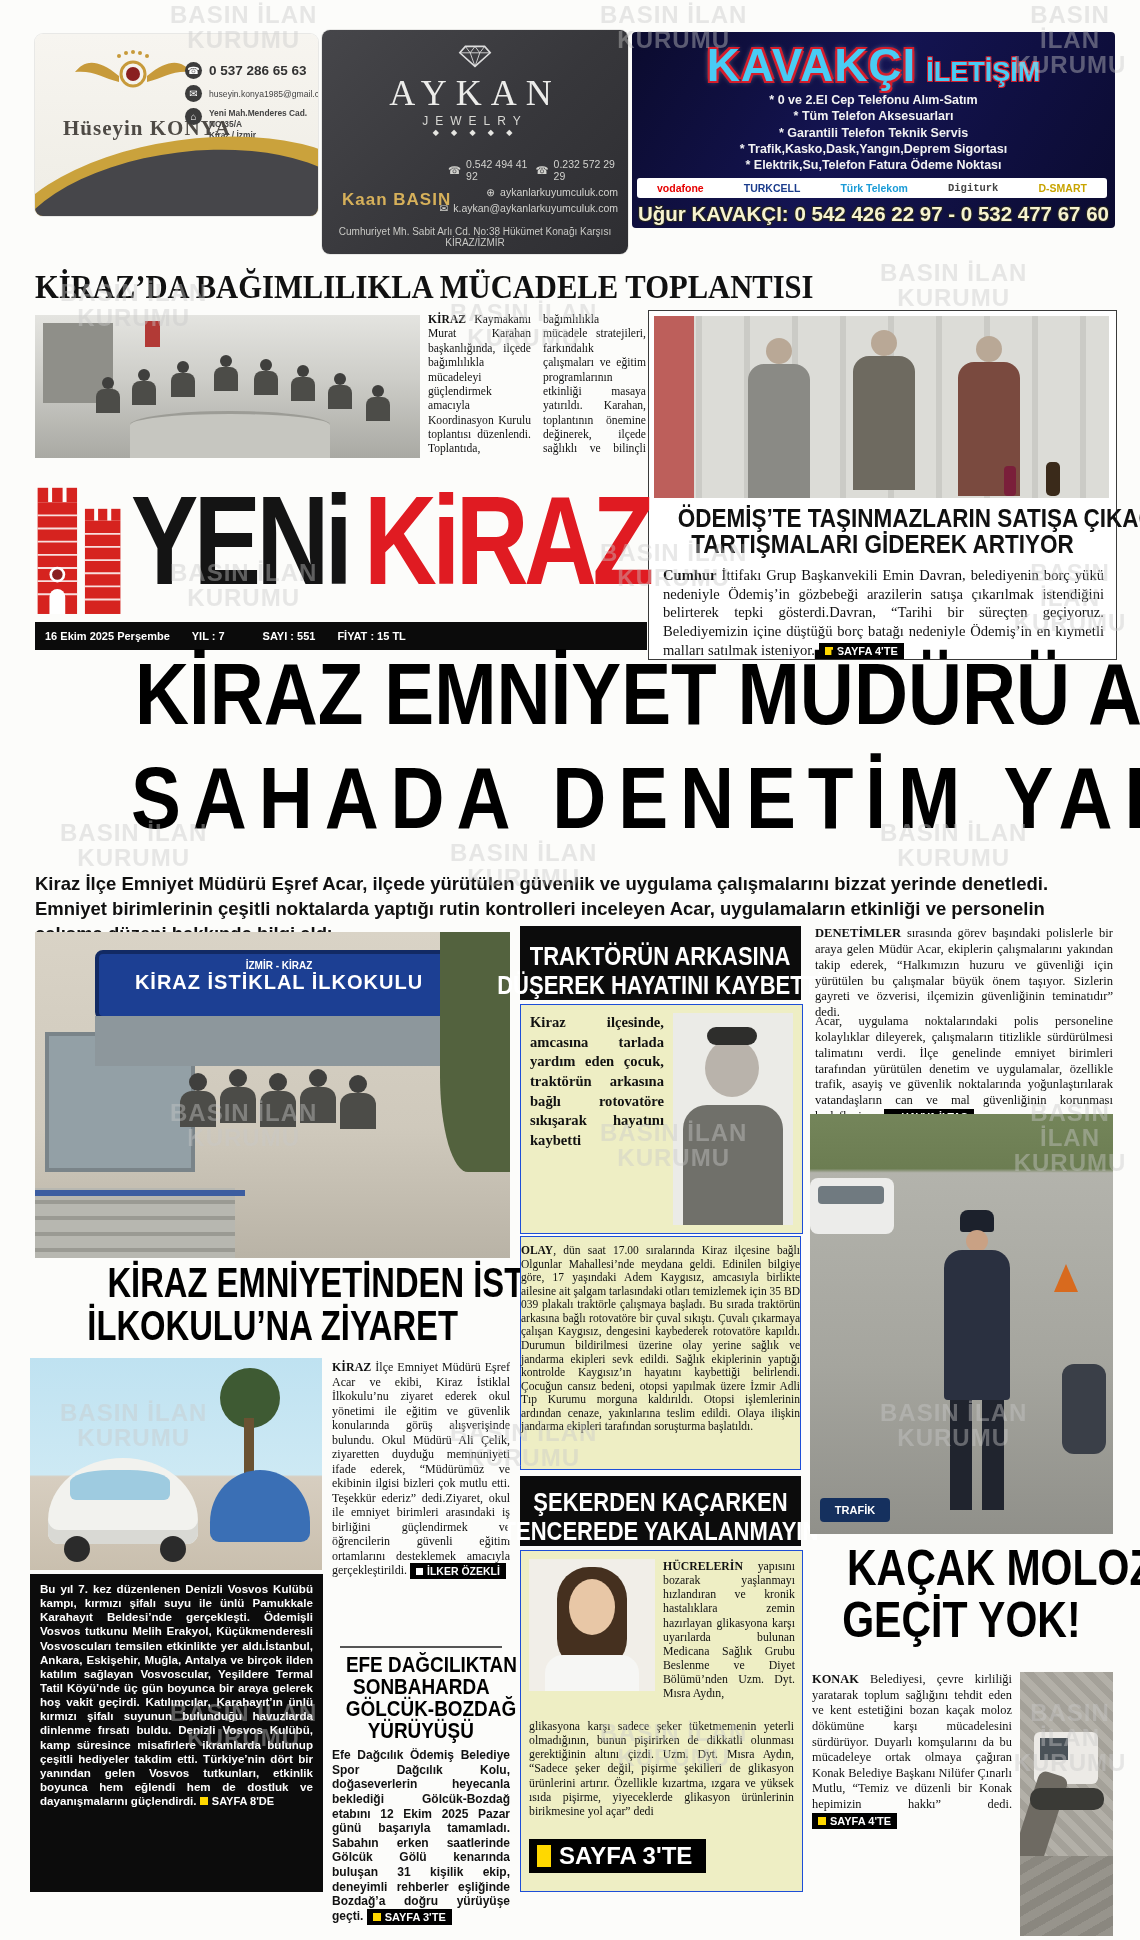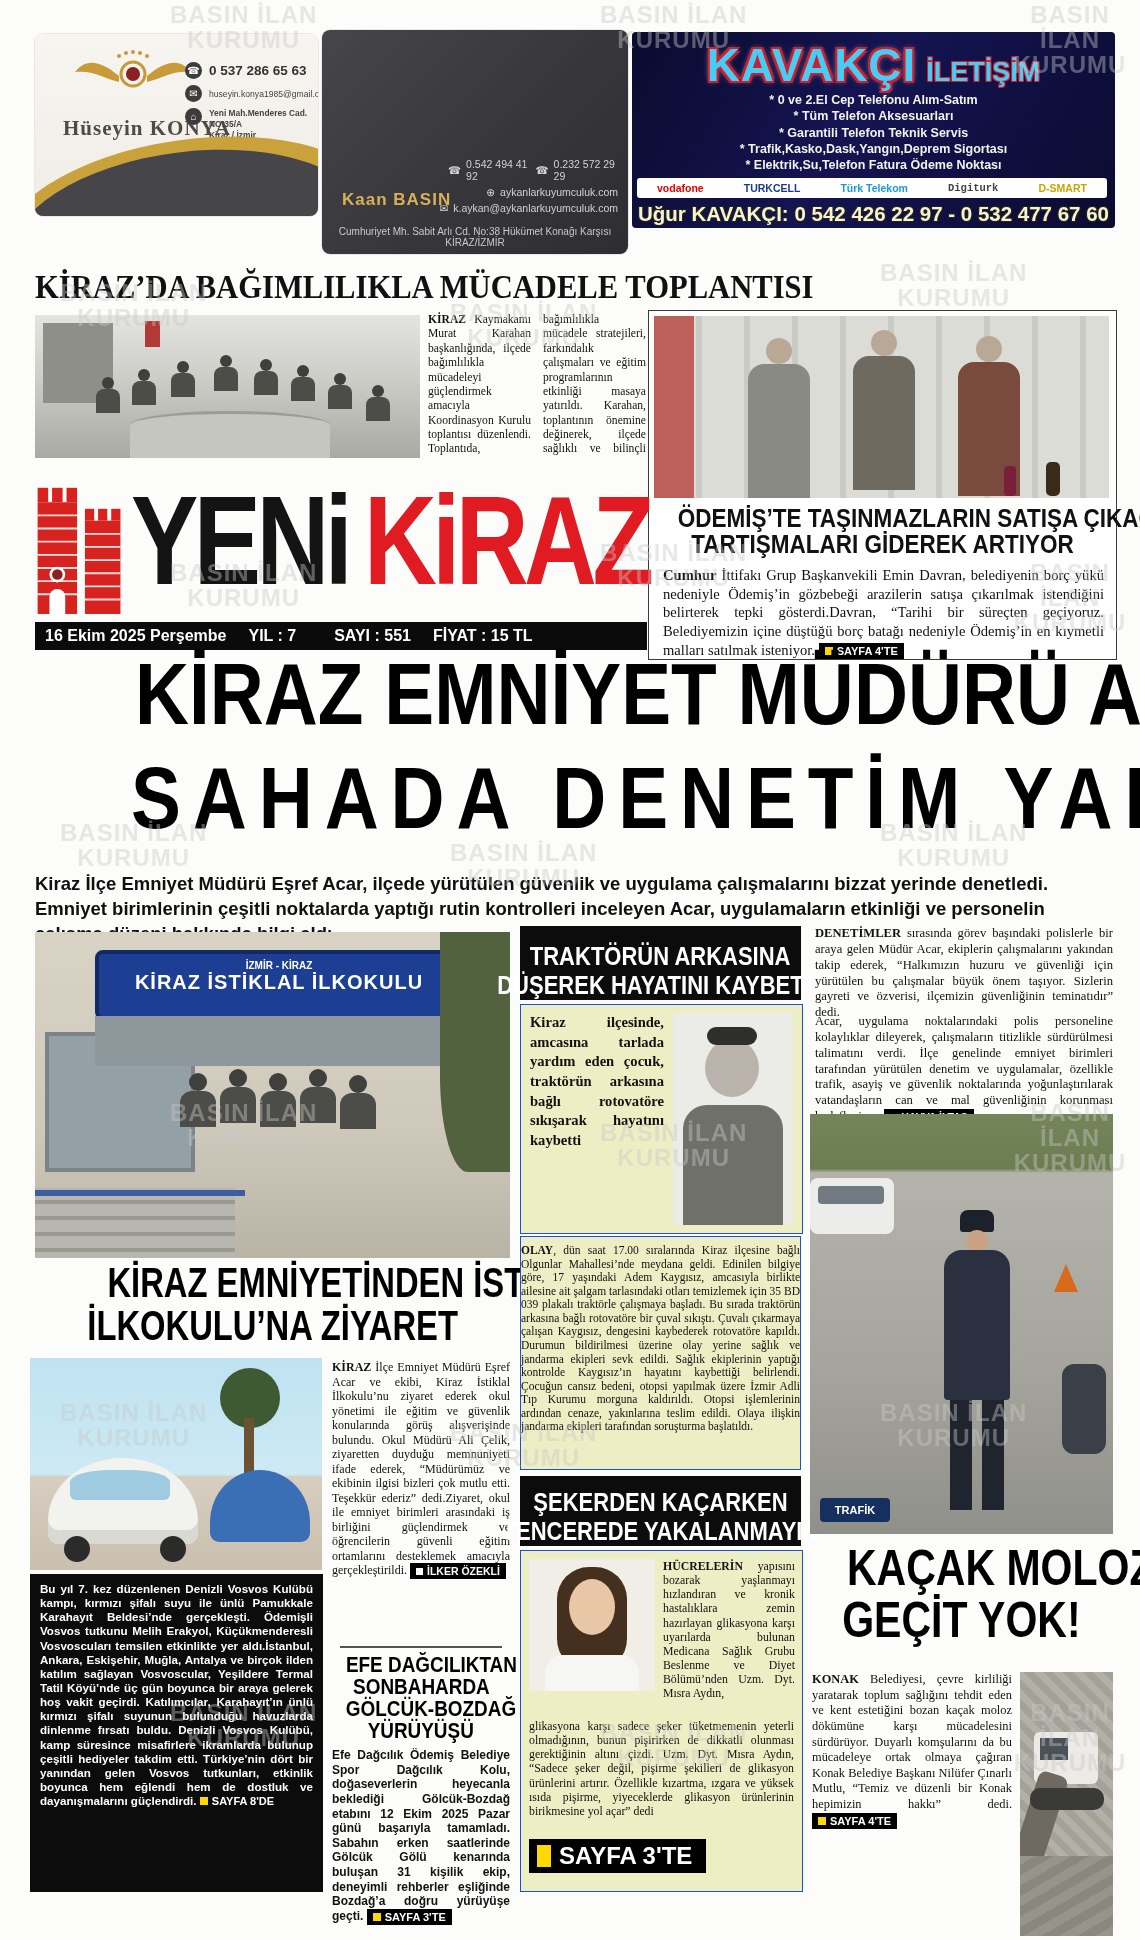--- a/index.html
+++ b/index.html
@@ -105,20 +105,29 @@
         <span style="font-size:8.4px;font-weight:700;color:#444;line-height:1.3;">
           <span>Yeni Mah.Menderes Cad. NO:35/A</span><br>
           <span>Kiraz / İzmir</span></span>
         </div>
     </div>
     <div class="swooshg"></div>
     <div class="swoosh"></div>
   </div>
 
   <div class="abs card aykan" style="left:322px;top:30px;width:306px;height:224px;">
+    <div style="text-align:center;padding-top:14px;">
+      <svg width="34" height="24" viewBox="0 0 40 30">
+        <path d="M8 3 h24 l7 8 -19 17 -19 -17 z" fill="none" stroke="#ddd" stroke-width="2"></path>
+        <path d="M8 3 l6 8 6 -8 6 8 6 -8 M1 11 h38 M14 11 l6 17 6 -17" stroke="#ddd" stroke-width="1.1" fill="none"></path>
+      </svg>
+      <div class="brand">AYKAN</div>
+      <div class="tag">JEWELRY</div>
+      <div class="stars">◆ ◆ ◆ ◆ ◆</div>
+    </div>
     <div class="abs kaan" style="left:20px;top:160px;">Kaan BASIN</div>
     <div class="abs" style="right:10px;top:128px;width:170px;">
       <div class="crow">
           <span>☎</span>
         <span>0.542 494 41 92</span>
         <span>☎</span>
         <span>0.232 572 29 29</span>
         </div>
       <div class="crow">
           <span>⊕</span>
@@ -218,21 +227,21 @@
         <path d="M38 47 H65 M38 57 H65 M38 67 H65 M38 77 H65 M38 87 H65 M38 97 H65"></path>
       </g>
       <path d="M11 108 v-13 a6 6 0 0 1 12 0 v13 z" fill="#fff"></path>
       <circle cx="17" cy="78" r="6" fill="#fff"></circle>
         <circle cx="17" cy="78" r="4" fill="#8a2020"></circle>
     </svg>
     <div class="abs" style="left:96px;top:8px;white-space:nowrap;">
       <span class="condL" style="font-weight:700;font-size:112px;letter-spacing:-5px;transform:scaleX(.9) scaleY(1.12);color:#141414;">YENi</span><span class="condL" style="font-weight:700;font-size:112px;letter-spacing:-5px;transform:scaleX(.9) scaleY(1.12);color:#e01b22;margin-left:-8px;">KiRAZ</span>
     </div>
   </div>
-  <div class="abs" style="left:35px;top:622px;width:612px;height:28px;background:#0b0b0b;color:#fff;display:flex;align-items:center;gap:22px;padding-left:10px;box-sizing:border-box;font-weight:700;font-size:16px;">
+  <div class="abs" style="left:35px;top:622px;width:612px;height:28px;background:#0b0b0b;color:#fff;display:flex;align-items:center;gap:22px;padding-left:10px;box-sizing:border-box;font-weight:700;font-size:11px;">
     <span>16 Ekim 2025 Perşembe</span>
     <span>YIL : 7</span>
     <span style="margin-left:16px;">SAYI : 551</span>
     <span>FİYAT : 15 TL</span>
   </div>
 
   <div class="abs mh" style="left:30px;top:652px;width:1080px;font-size:88px;">
     <span class="condC" style="transform:scaleX(.85);">KİRAZ EMNİYET MÜDÜRÜ ACAR,</span>
   </div>
   <div class="abs mh" style="left:30px;top:756px;width:1080px;font-size:88px;">

